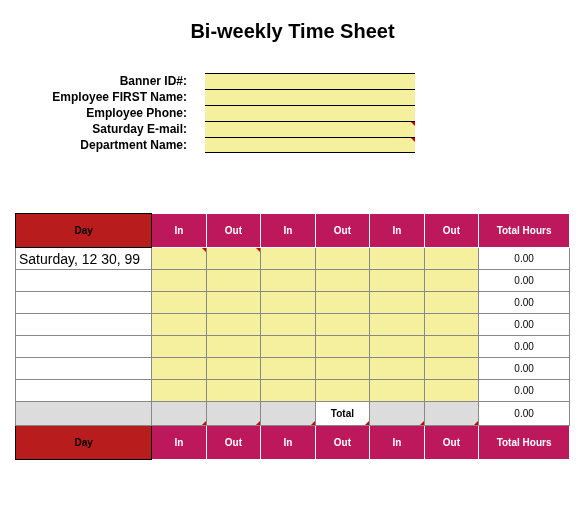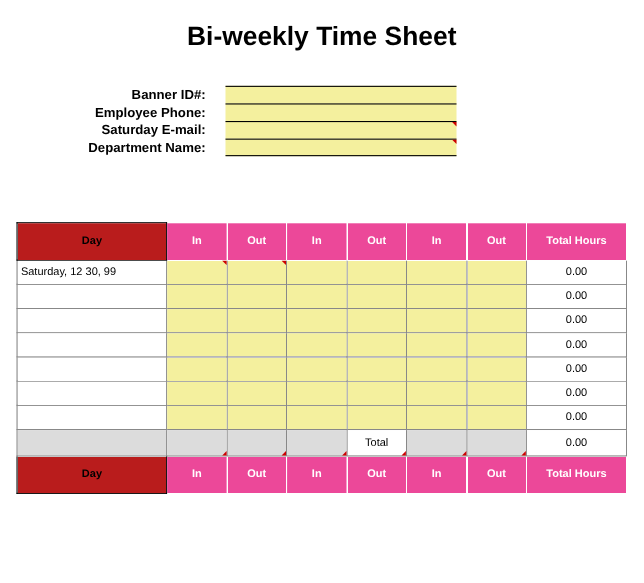--- a/index.html
+++ b/index.html
@@ -6,21 +6,21 @@
   body {
     margin: 0;
     padding: 20px 15px;
     font-family: Arial, sans-serif;
     background: #fff;
     width: 585px;
   }
   .title {
     text-align: center;
     font-weight: bold;
-    font-size: 24px;
+    font-size: 20px;
     margin-bottom: 30px;
   }
   .info-block {
     margin-bottom: 60px;
   }
   .info-row {
     display: flex;
     align-items: stretch;
     height: 16px;
   }
@@ -64,54 +64,54 @@
   }
   .ts-table .hdr-day {
     background: #b91c1c;
     font-weight: bold;
     text-align: center;
     width: 120px;
     border: 1px solid #000;
     height: 34px;
   }
   .ts-table .hdr-dark {
-    background: #ec4899;
+    background: #be185d;
     color: #fff;
     font-weight: bold;
     text-align: center;
     width: 48px;
     border: 1px solid #fff;
     height: 34px;
   }
   .ts-table .hdr-total {
     width: 80px;
   }
   .ts-table .cell-day {
     background: #fff;
-    font-size: 10px;
+    font-size: 14px;
     padding-left: 3px;
     border: 1px solid #888;
   }
   .ts-table .cell-yellow {
     background: #f4f09e;
     border: 1px solid #888;
   }
   .ts-table .cell-white {
     background: #fff;
     text-align: center;
     border: 1px solid #888;
   }
   .ts-table .total-label-row td {
     background: #dcdcdc;
     height: 24px;
     border: 1px solid #888;
   }
   .ts-table .total-label-cell {
     background: #fff !important;
-    font-weight: normal;
+    font-weight: bold;
     text-align: center;
   }
   .ts-table .total-val-cell {
     background: #fff !important;
     text-align: center;
   }
   .red-tr::after {
     content: "";
     position: absolute;
     top: 0;
@@ -136,20 +136,24 @@
 <body>
 
 <div class="title">Bi-weekly Time Sheet</div>
 
 <div class="info-block">
   <div class="info-row">
     <div class="info-label">Banner ID#:</div>
     <div class="info-value"></div>
   </div>
   <div class="info-row">
+    <div class="info-label">Employee FIRST Name:</div>
+    <div class="info-value"></div>
+  </div>
+  <div class="info-row">
     <div class="info-label">Employee Phone:</div>
     <div class="info-value"></div>
   </div>
   <div class="info-row">
     <div class="info-label">Saturday E-mail:</div>
     <div class="info-value red-corner"></div>
   </div>
   <div class="info-row">
     <div class="info-label">Department Name:</div>
     <div class="info-value red-corner"></div>

